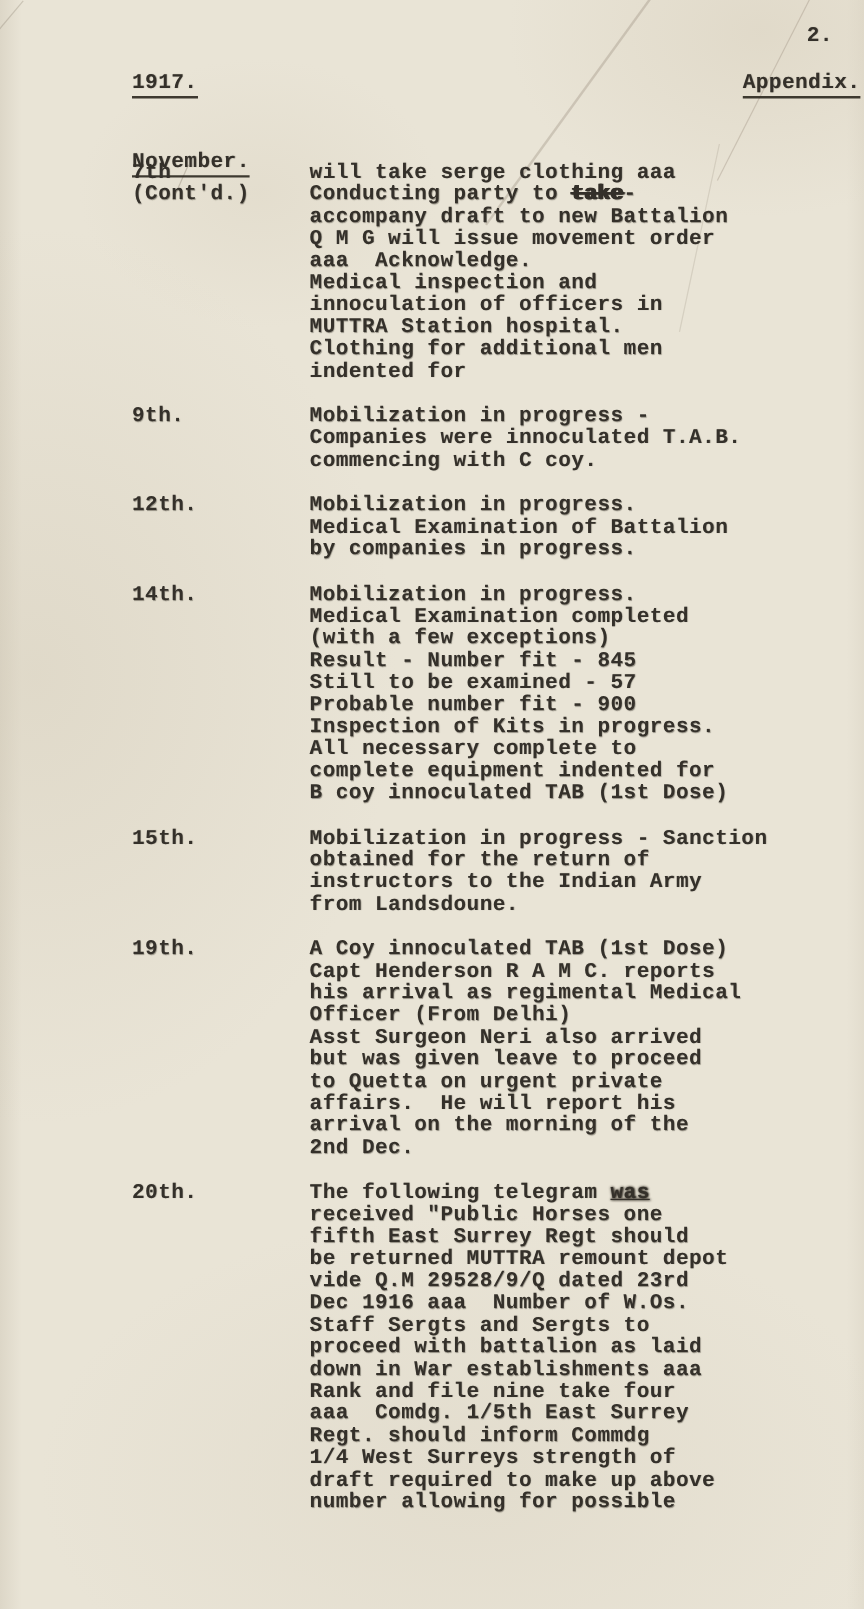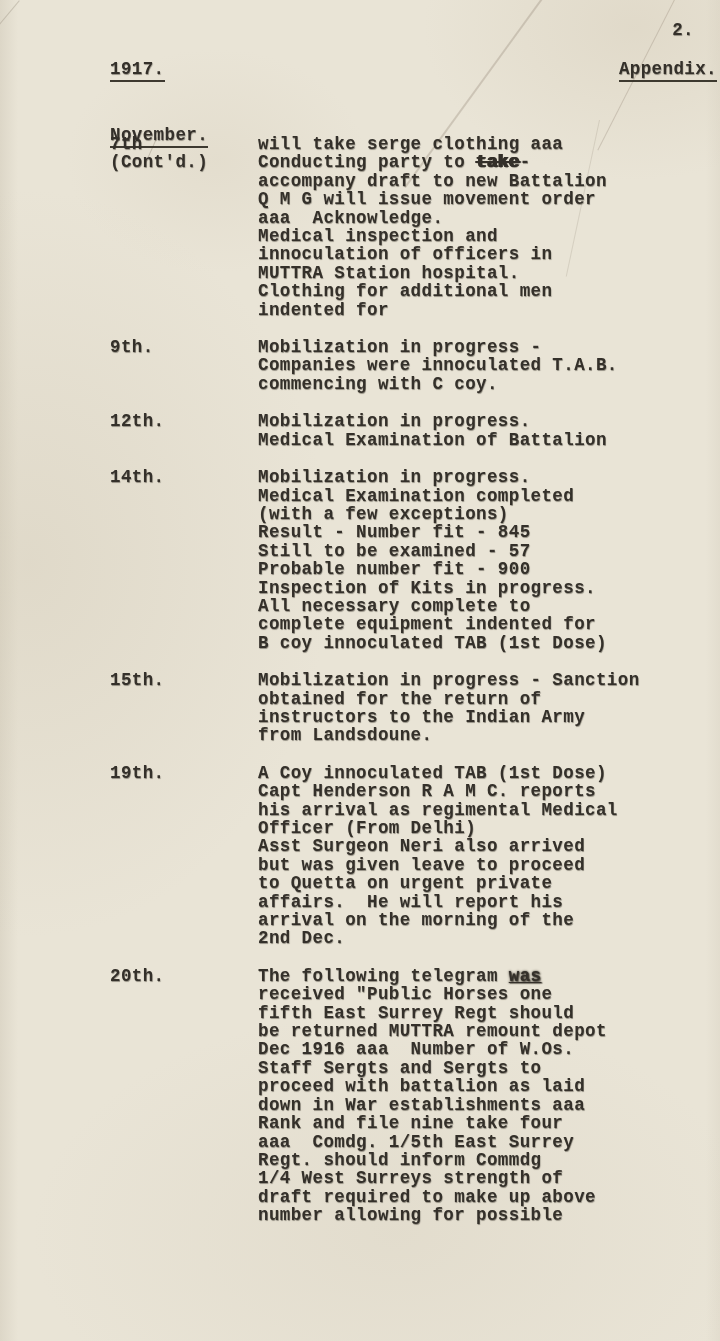--- a/index.html
+++ b/index.html
@@ -102,20 +102,21 @@
           <div class="line">commencing with C coy.</div>
         </div>
       </div>
       <div class="entry">
         <div class="date-col">
           <div>12th.</div>
         </div>
         <div class="text-col">
           <div class="line">Mobilization in progress.</div>
           <div class="line">Medical Examination of Battalion</div>
+          <div class="line">by companies in progress.</div>
         </div>
       </div>
       <div class="entry">
         <div class="date-col">
           <div>14th.</div>
         </div>
         <div class="text-col">
           <div class="line">Mobilization in progress.</div>
           <div class="line">Medical Examination completed</div>
           <div class="line">(with a few exceptions)</div>
@@ -158,20 +159,21 @@
       </div>
       <div class="entry">
         <div class="date-col">
           <div>20th.</div>
         </div>
         <div class="text-col">
           <div class="line"><span>The following telegram </span><span class="smudged">was</span></div>
           <div class="line">received "Public Horses one</div>
           <div class="line">fifth East Surrey Regt should</div>
           <div class="line">be returned MUTTRA remount depot</div>
+          <div class="line">vide Q.M 29528/9/Q dated 23rd</div>
           <div class="line">Dec 1916 aaa  Number of W.Os.</div>
           <div class="line">Staff Sergts and Sergts to</div>
           <div class="line">proceed with battalion as laid</div>
           <div class="line">down in War establishments aaa</div>
           <div class="line">Rank and file nine take four</div>
           <div class="line">aaa  Comdg. 1/5th East Surrey</div>
           <div class="line">Regt. should inform Commdg</div>
           <div class="line">1/4 West Surreys strength of</div>
           <div class="line">draft required to make up above</div>
           <div class="line">number allowing for possible</div>

